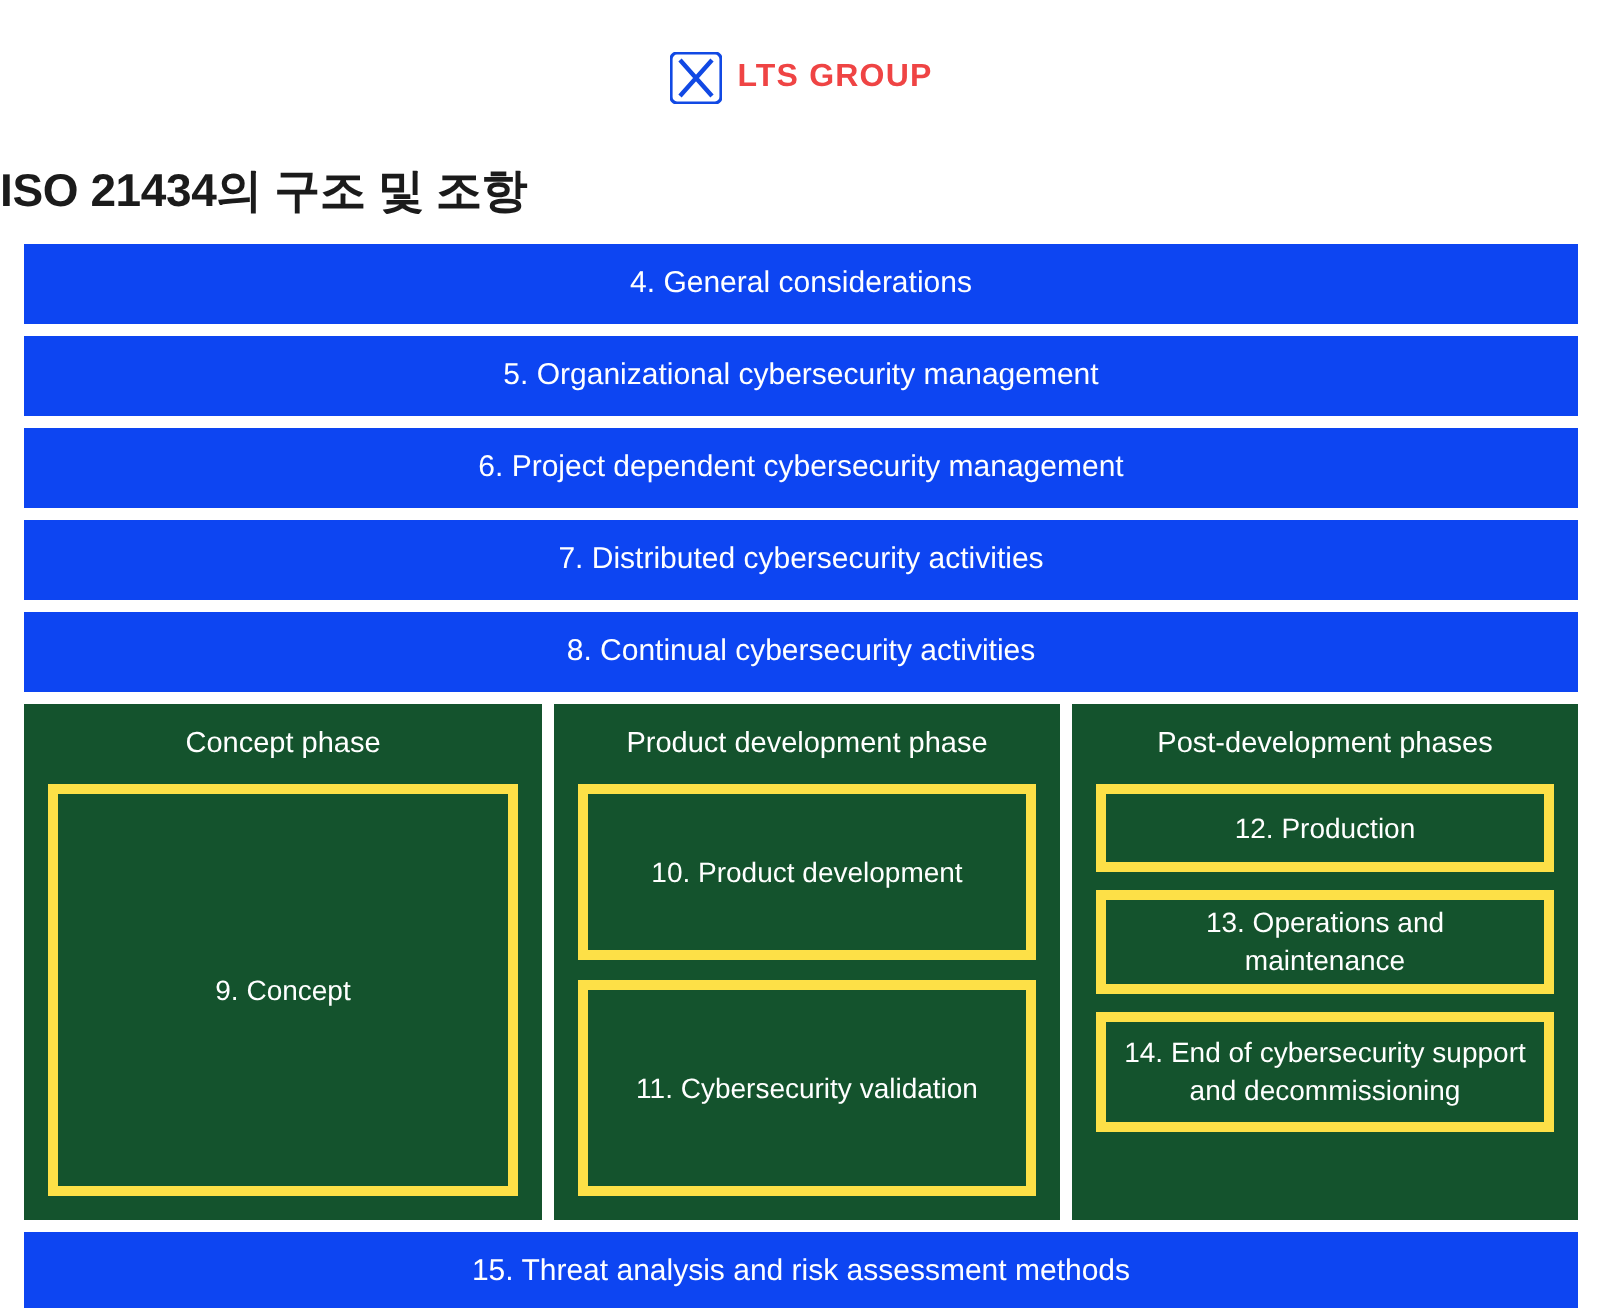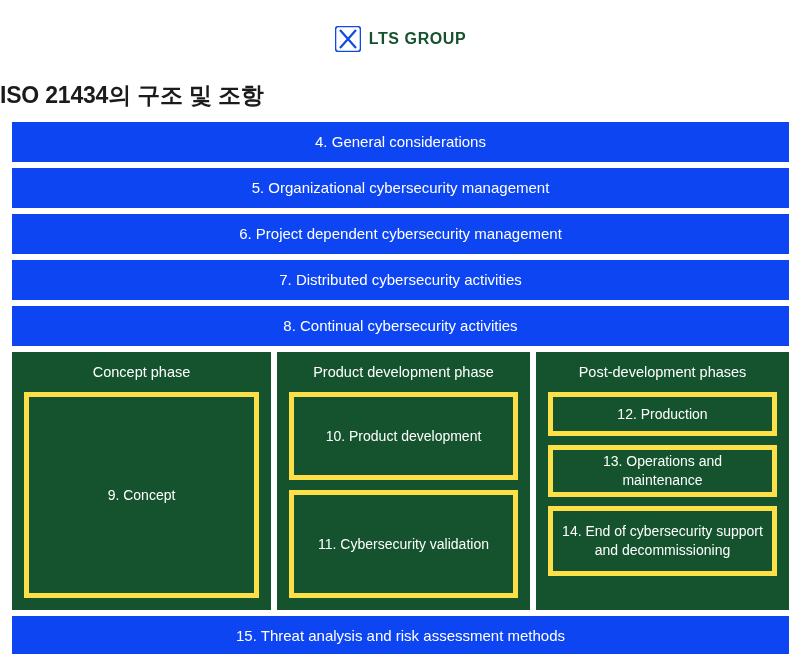--- a/index.html
+++ b/index.html
@@ -29,21 +29,21 @@
     gap: 8px;
     padding-top: 24px;
     height: 30px;
   }
   .logo-mark {
     width: 26px;
     height: 26px;
     display: block;
   }
   .logo-text {
-    color: #14532d;
+    color: #ef4444;
     font-size: 16px;
     font-weight: bold;
     letter-spacing: 0.6px;
   }
 
   
   .title {
     text-align: left;
     color: #1b1b1b;
     font-size: 23px;
@@ -102,21 +102,21 @@
     align-items: center;
     justify-content: center;
     padding: 6px 8px;
     line-height: 1.35;
   }
   .box-concept { flex: 1; min-height: 189px; }
   .box-pd { height: 88px; margin-bottom: 10px; }
   .box-cv { height: 108px; }
   .box-prod { height: 44px; margin-bottom: 9px; }
   .box-ops { height: 52px; margin-bottom: 9px; }
-  .box-eol { height: 70px; }
+  .box-eol { height: 60px; }
   .col-3-inner { display: flex; flex-direction: column; }
   .bar-last { margin-bottom: 0; }
 </style>
 </head>
 <body>
 
 <div class="page">
 
   <div class="logo-row">
     <span class="logo-mark">

